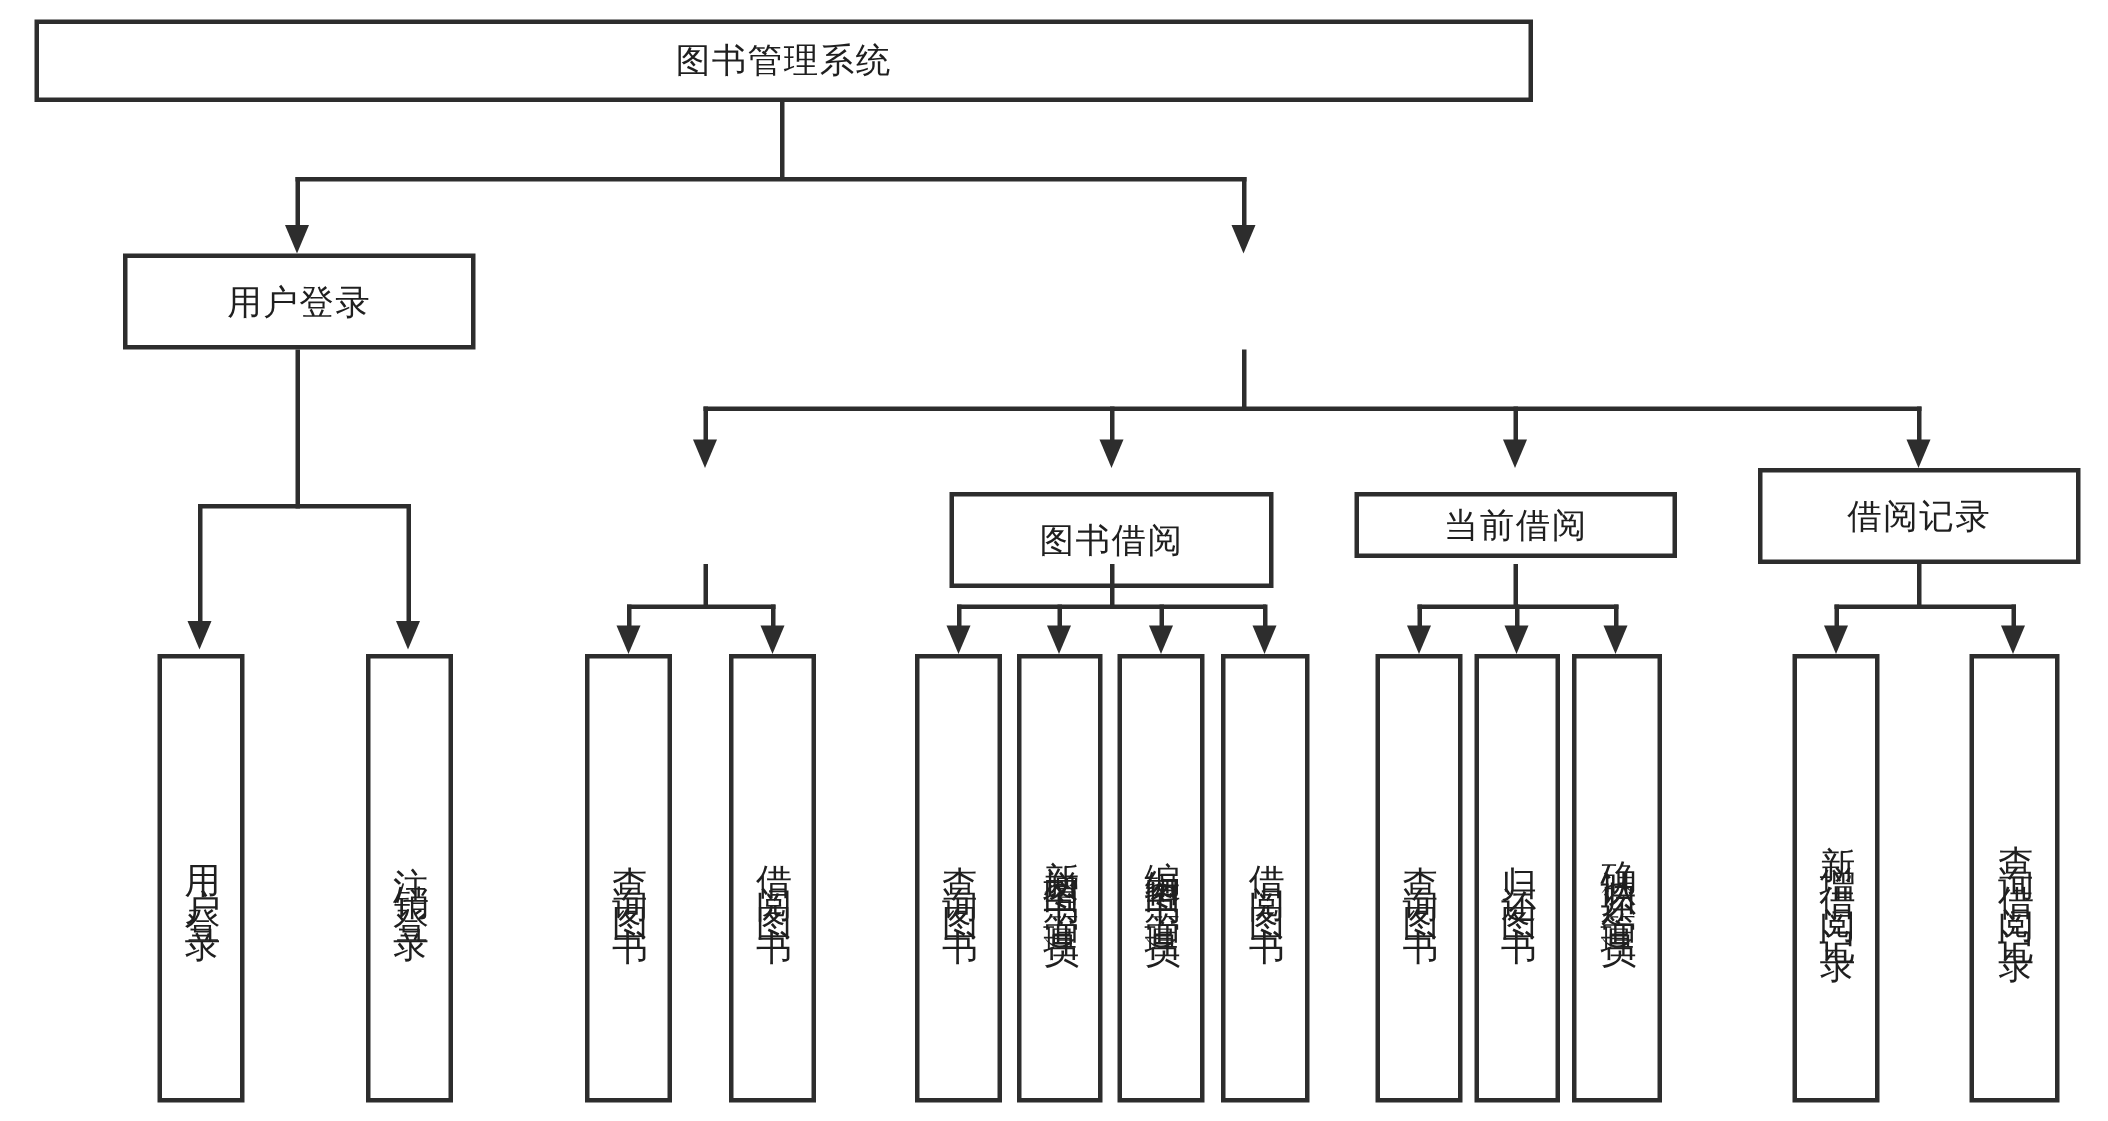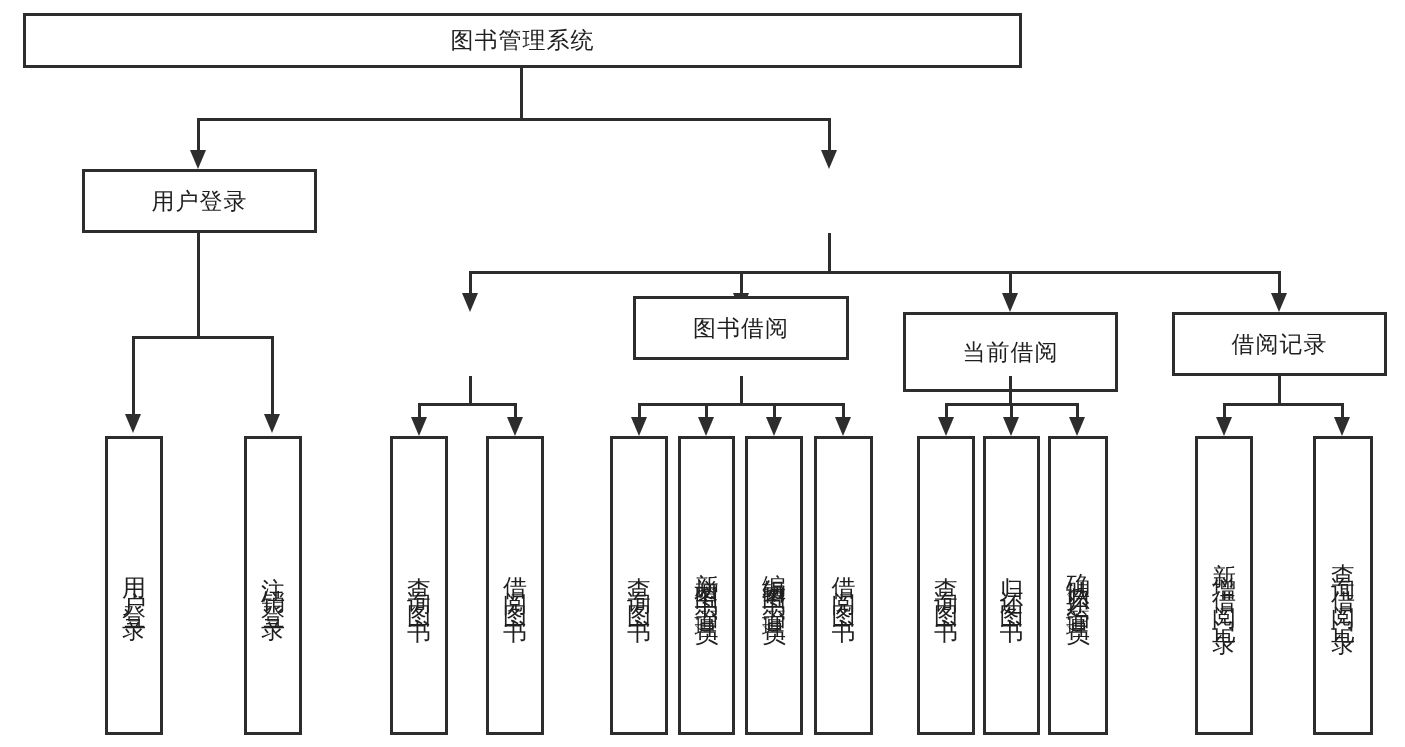--- a/index.html
+++ b/index.html
@@ -70,24 +70,24 @@
   <div class="hline" style="left:469px;top:271px;width:812px;"></div>
   <div class="vline" style="left:469px;top:271px;height:23px;"></div>
   <div class="arrow" style="left:462px;top:293px;"></div>
   <div class="vline" style="left:740px;top:271px;height:23px;"></div>
   <div class="arrow" style="left:733px;top:293px;"></div>
   <div class="vline" style="left:1009px;top:271px;height:23px;"></div>
   <div class="arrow" style="left:1002px;top:293px;"></div>
   <div class="vline" style="left:1278px;top:271px;height:23px;"></div>
   <div class="arrow" style="left:1271px;top:293px;"></div>
 
-  <div class="box" style="left:633px;top:296px;width:216px;height:64px;">
+  <div class="box" style="left:633px;top:328px;width:216px;height:64px;">
     <span>图书借阅</span>
   </div>
-  <div class="box" style="left:903px;top:312px;width:215px;height:80px;">
+  <div class="box" style="left:903px;top:328px;width:215px;height:44px;">
     <span>当前借阅</span>
   </div>
   <div class="box" style="left:1172px;top:312px;width:215px;height:64px;">
     <span>借阅记录</span>
   </div>
 
   <div class="vline" style="left:469px;top:376px;height:30px;"></div>
   <div class="hline" style="left:418px;top:403px;width:99px;"></div>
   <div class="vline" style="left:418px;top:403px;height:16px;"></div>
   <div class="arrow" style="left:411px;top:417px;"></div>

